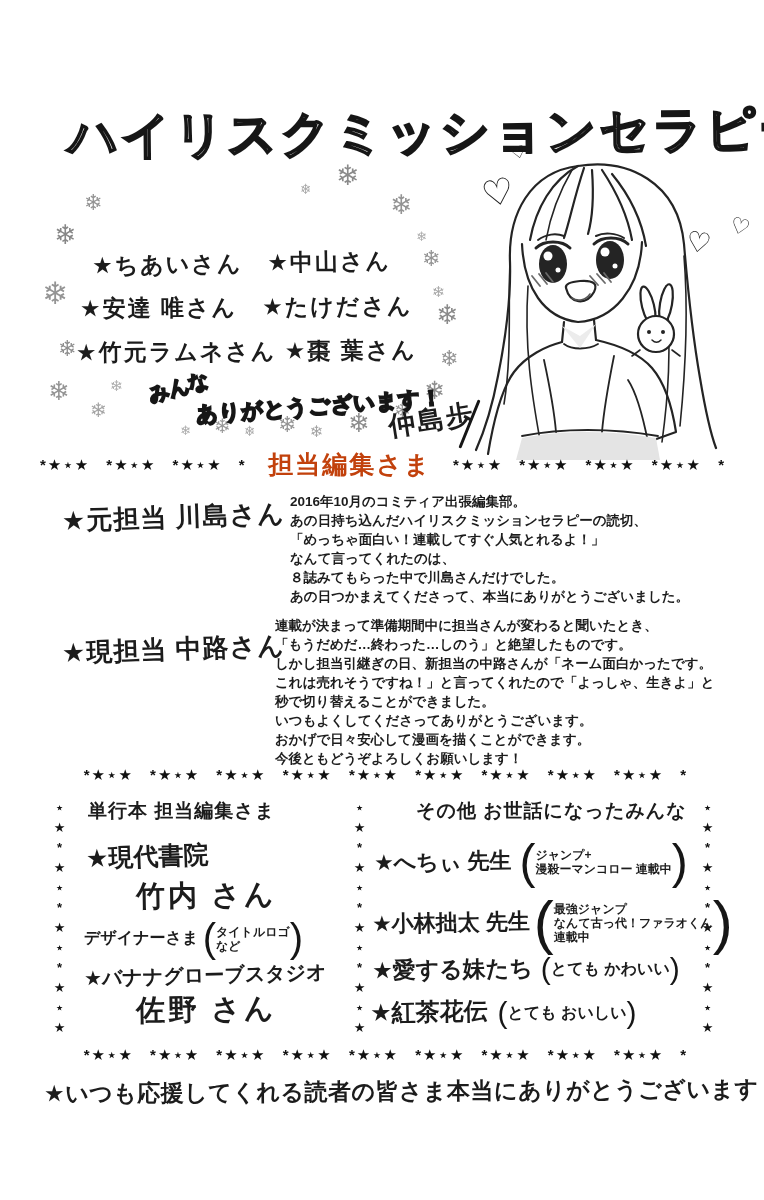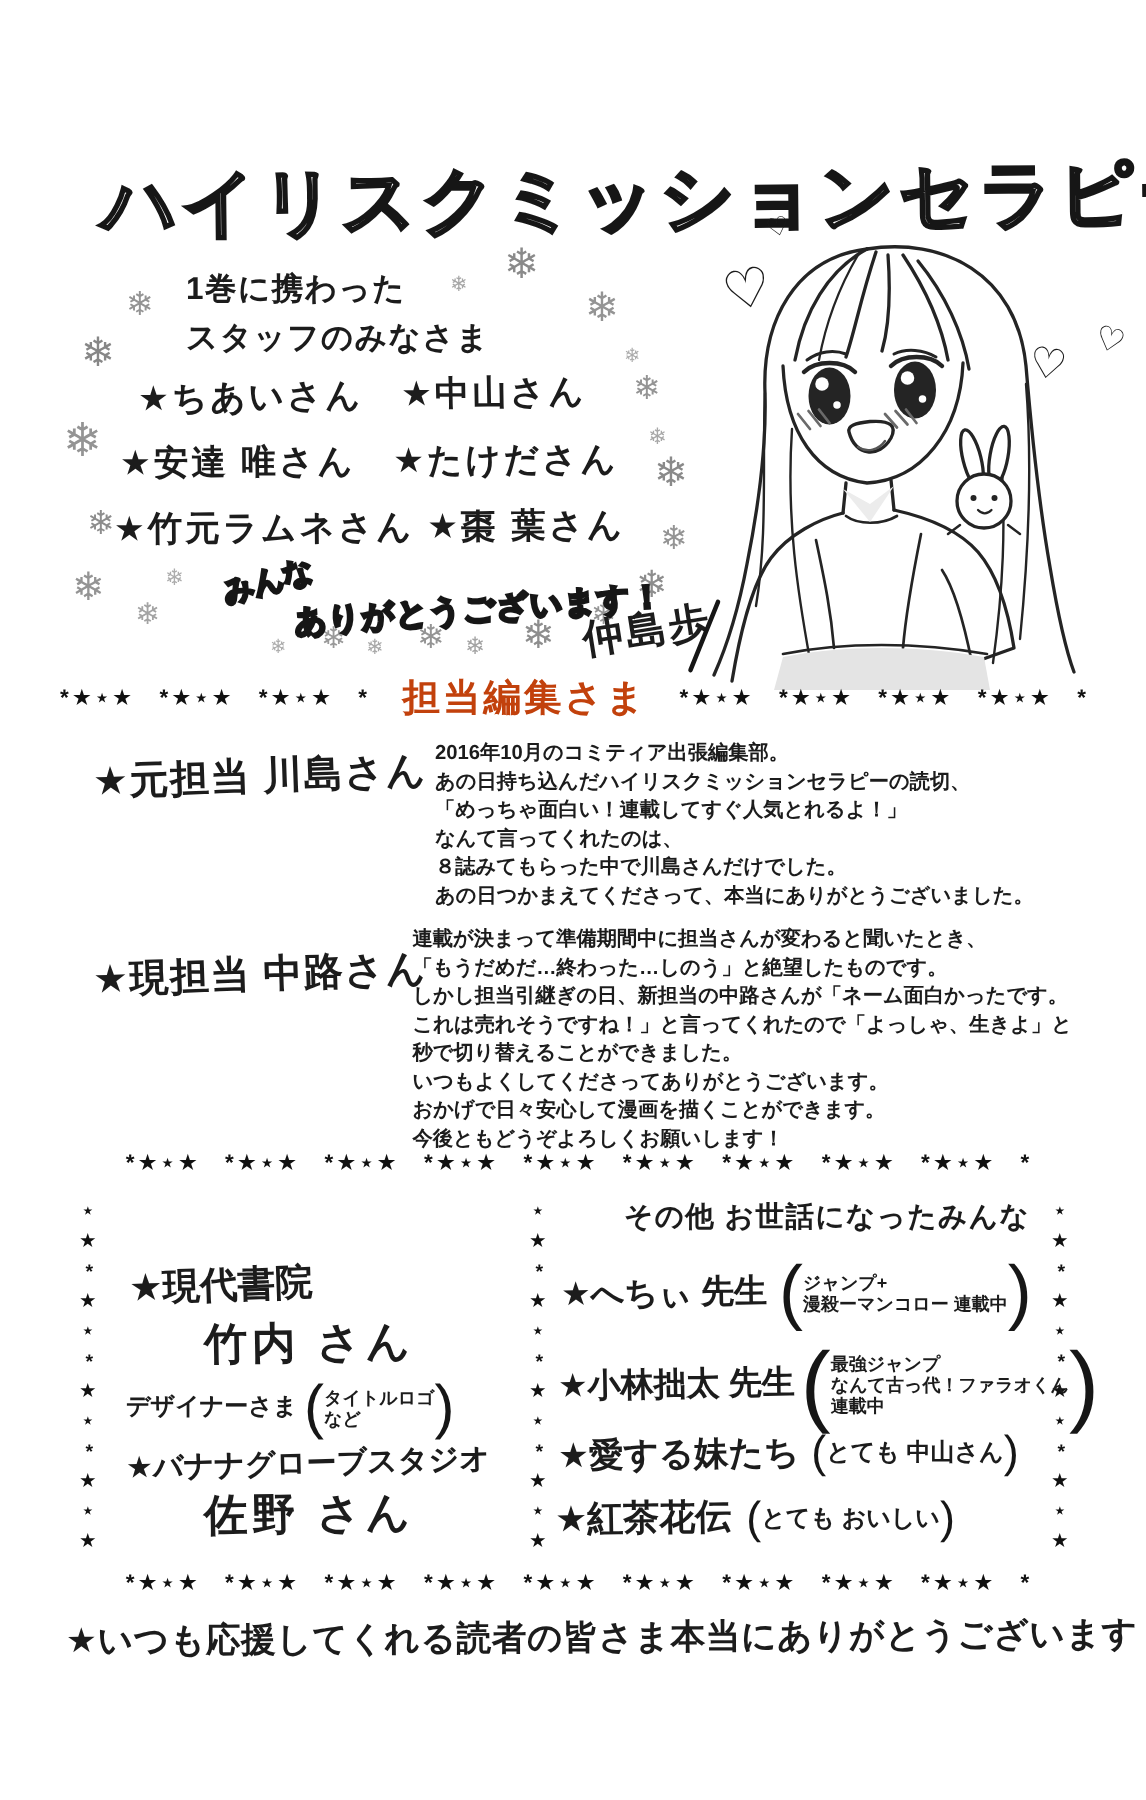--- a/index.html
+++ b/index.html
@@ -66,24 +66,20 @@
   <span class="abs snow" style="left:440px;top:348px;font-size:22px;">❄</span>
   <span class="abs snow" style="left:424px;top:378px;font-size:25px;color:#8d8d8d;">❄</span>
   <span class="abs snow" style="left:394px;top:400px;font-size:20px;">❄</span>
   <span class="abs snow" style="left:348px;top:410px;font-size:26px;color:#8d8d8d;">❄</span>
   <span class="abs snow" style="left:310px;top:424px;font-size:16px;color:#a3a3a3;">❄</span>
   <span class="abs snow" style="left:278px;top:414px;font-size:22px;">❄</span>
   <span class="abs snow" style="left:244px;top:424px;font-size:14px;color:#a8a8a8;">❄</span>
   <span class="abs snow" style="left:214px;top:416px;font-size:20px;color:#999999;">❄</span>
   <span class="abs snow" style="left:180px;top:424px;font-size:13px;color:#ababab;">❄</span>
 
-  <div class="abs subtitle" style="left:124px;top:176px;">
-    <div>1巻に携わった</div>
-    <div>スタッフのみなさま</div>
-  </div>
   <div class="abs hand staff-line" style="left:92px;top:248px;transform:rotate(-1deg);">★ちあいさん　★中山さん</div>
   <div class="abs hand staff-line" style="left:80px;top:292px;transform:rotate(-0.5deg);">★安達 唯さん　★たけださん</div>
   <div class="abs hand staff-line" style="left:76px;top:336px;transform:rotate(-0.5deg);">★竹元ラムネさん ★棗 葉さん</div>
   <div class="abs outline-text thanks1" style="left:148px;top:374px;">みんな</div>
   <div class="abs outline-text thanks2" style="left:196px;top:392px;">ありがとうございます！</div>
 
   <svg class="abs" style="left:452px;top:136px;" width="310" height="326" viewBox="0 0 310 326">
     <g stroke="#242424" stroke-width="2.2" fill="none" stroke-linecap="round" stroke-linejoin="round">
 
       <path d="M126,30 C78,36 56,78 58,126 C59,160 54,200 46,240 C40,272 32,296 24,314"></path>
@@ -177,20 +173,21 @@
 いつもよくしてくださってありがとうございます。
 おかげで日々安心して漫画を描くことができます。
 今後ともどうぞよろしくお願いします！</div>
 
   <div class="abs divider" style="left:48px;top:766px;width:676px;text-align:center;">*★⋆★  *★⋆★  *★⋆★  *★⋆★  *★⋆★  *★⋆★  *★⋆★  *★⋆★  *★⋆★  *</div>
 
   <div class="abs vstars" style="left:52px;top:800px;height:248px;">⋆★*★⋆*★⋆*★⋆★</div>
   <div class="abs vstars" style="left:352px;top:800px;height:248px;">⋆★*★⋆*★⋆*★⋆★</div>
   <div class="abs vstars" style="left:700px;top:800px;height:248px;">⋆★*★⋆*★⋆*★⋆★</div>
 
+  <div class="abs col-heading" style="left:88px;top:798px;">単行本 担当編集さま</div>
   <div class="abs hand" style="left:86px;top:840px;font-size:25px;transform:rotate(-2deg);">★現代書院</div>
   <div class="abs hand" style="left:136px;top:876px;font-size:29px;transform:rotate(-1deg);letter-spacing:3px;">竹内 さん</div>
   <div class="abs" style="left:84px;top:916px;">
     <span class="hand" style="font-size:16px;">デザイナーさま</span>
     <span class="note-group">
       <span class="big-paren" style="font-size:40px;">(</span>
       <span class="note-lines hand">タイトルロゴ
 など</span>
       <span class="big-paren" style="font-size:40px;">)</span>
     </span>
@@ -218,21 +215,21 @@
 なんて古っ代！ファラオくん
 連載中</span>
       <span class="big-paren" style="font-size:60px;">)</span>
     </span>
   </div>
 
   <div class="abs" style="left:372px;top:952px;display:flex;align-items:center;">
     <span class="hand" style="font-size:23px;transform:rotate(-1deg);">★愛する妹たち</span>
     <span class="note-group" style="margin-left:8px;">
       <span class="big-paren" style="font-size:30px;">(</span>
-      <span class="note-lines hand" style="font-size:16px;">とても 中山さん</span>
+      <span class="note-lines hand" style="font-size:16px;">とても かわいい</span>
       <span class="big-paren" style="font-size:30px;">)</span>
     </span>
   </div>
 
   <div class="abs" style="left:370px;top:996px;display:flex;align-items:flex-start;">
     <span class="hand" style="font-size:24px;transform:rotate(-1deg);">★紅茶花伝</span>
     <span class="note-group" style="margin-left:10px;">
       <span class="big-paren" style="font-size:30px;">(</span>
       <span class="note-lines hand" style="font-size:16px;">とても おいしい</span>
       <span class="big-paren" style="font-size:30px;">)</span>

